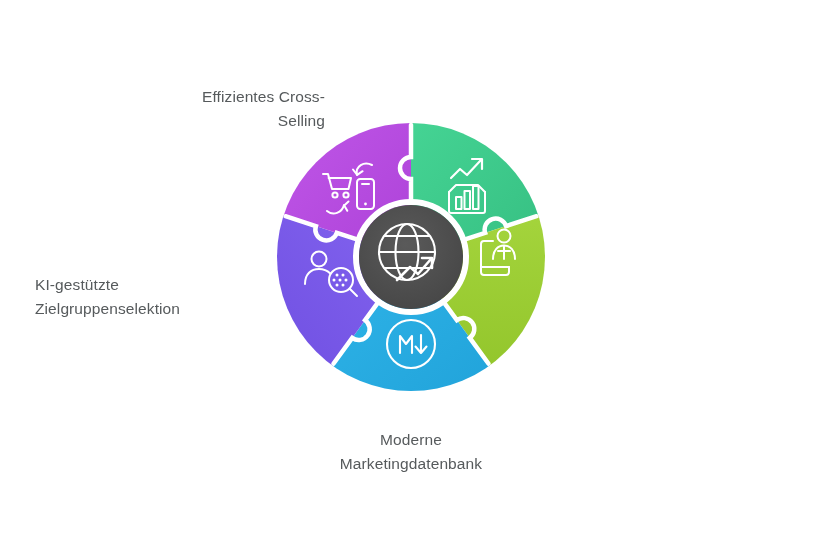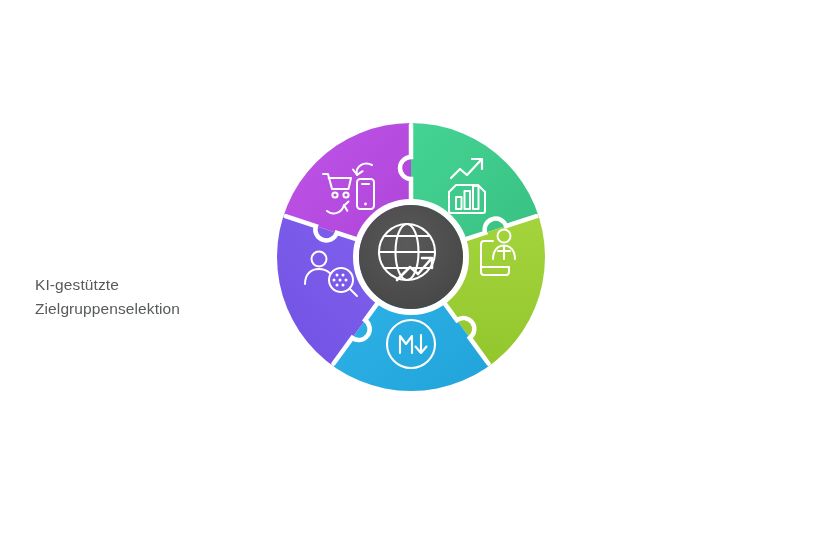--- a/index.html
+++ b/index.html
@@ -177,20 +177,24 @@
           <circle cx="63" cy="163" r="1.5"></circle>
           <circle cx="69" cy="163" r="1.5"></circle>
           <circle cx="75" cy="163" r="1.5"></circle>
           <circle cx="66" cy="168" r="1.5"></circle>
           <circle cx="72" cy="168" r="1.5"></circle>
         </g>
       </g>
     </svg>
   </div>
 
-
-
-
+  <div class="label lbl-cross">Effizientes Cross-
+Selling</div>
+
+
+
+  <div class="label lbl-mkt">Moderne
+Marketingdatenbank</div>
 
   <div class="label lbl-ki">KI-gestützte
 Zielgruppenselektion</div>
 
 </div>
 
 </body></html>

